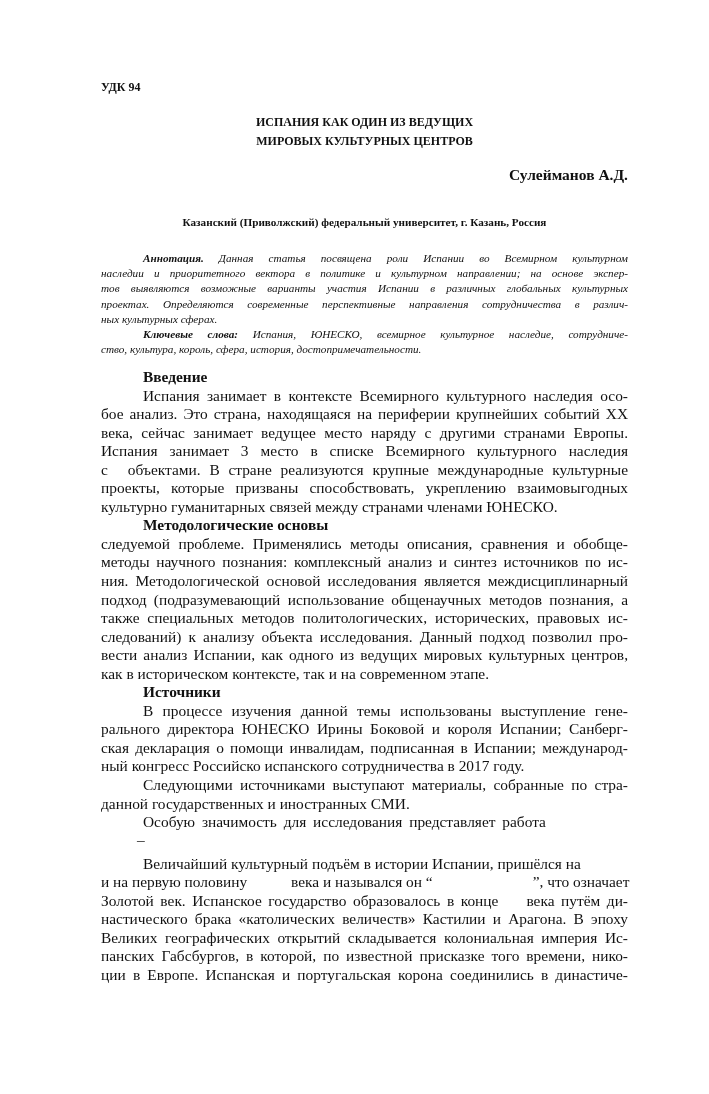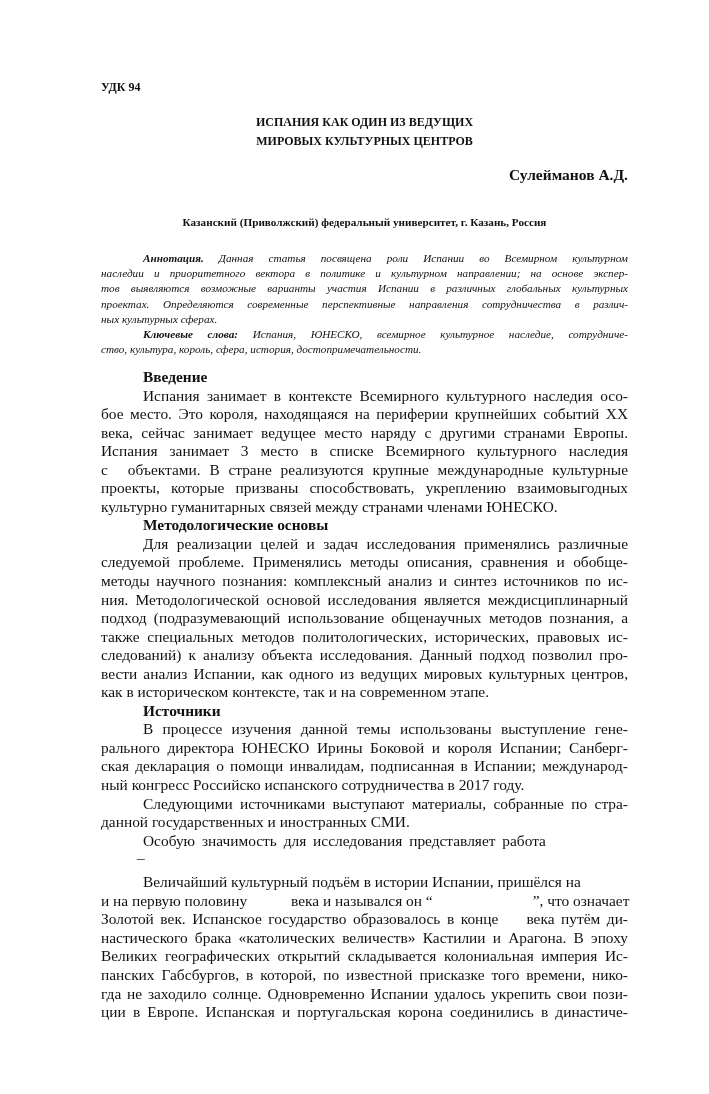--- a/index.html
+++ b/index.html
@@ -42,29 +42,28 @@
     <span class="ln">тов выявляются возможные варианты участия Испании в различных глобальных культурных</span>
     <span class="ln">проектах. Определяются современные перспективные направления сотрудничества в различ-</span>
     <span class="ln last">ных культурных сферах.</span>
     <span class="ln ind"><b>Ключевые слова:</b> <span>Испания, ЮНЕСКО, всемирное культурное наследие, сотрудниче-</span></span>
     <span class="ln last">ство, культура, король, сфера, история, достопримечательности.</span>
   </div>
 
   <div class="body">
     <span class="head">Введение</span>
     <span class="ln ind">Испания занимает в контексте Всемирного культурного наследия осо-</span>
-    <span class="ln">бое место. Это короля, находящаяся на периферии крупнейших событий XX</span>
+    <span class="ln">бое анализ. Это страна, находящаяся на периферии крупнейших событий XX</span>
     <span class="ln">века, сейчас занимает ведущее место наряду с другими странами Европы.</span>
     <span class="ln">Испания занимает 3 место в списке Всемирного культурного наследия</span>
     <span class="ln"><span>с</span><span class="sp" style="width:20px"></span><span>объектами. В стране реализуются крупные международные культурные</span></span>
     <span class="ln">проекты, которые призваны способствовать, укреплению взаимовыгодных</span>
     <span class="ln last">культурно гуманитарных связей между странами членами ЮНЕСКО.</span>
 
     <span class="head">Методологические основы</span>
-    <span class="ln ind">Для реализации целей и задач исследования применялись различные</span>
     <span class="ln">следуемой проблеме. Применялись методы описания, сравнения и обобще-</span>
     <span class="ln">методы научного познания: комплексный анализ и синтез источников по ис-</span>
     <span class="ln">ния. Методологической основой исследования является междисциплинарный</span>
     <span class="ln">подход (подразумевающий использование общенаучных методов познания, а</span>
     <span class="ln">также специальных методов политологических, исторических, правовых ис-</span>
     <span class="ln">следований) к анализу объекта исследования. Данный подход позволил про-</span>
     <span class="ln">вести анализ Испании, как одного из ведущих мировых культурных центров,</span>
     <span class="ln last">как в историческом контексте, так и на современном этапе.</span>
 
     <span class="head">Источники</span>
@@ -77,17 +76,16 @@
     <span class="ln ind" style="text-align-last: left;"><span style="word-spacing:3px">Особую значимость для исследования представляет работа</span></span>
     <span class="dash">–</span>
     <span class="gap"></span>
 
     <span class="ln ind last">Величайший культурный подъём в истории Испании, пришёлся на</span>
     <span class="ln"><span>и на первую половину</span><span class="sp" style="width:44px"></span><span>века и назывался он “</span><span class="sp" style="width:100px"></span><span>”, что означает</span></span>
     <span class="ln"><span>Золотой век. Испанское государство образовалось в конце</span><span class="sp" style="width:28px"></span><span>века путём ди-</span></span>
     <span class="ln">настического брака «католических величеств» Кастилии и Арагона. В эпоху</span>
     <span class="ln">Великих географических открытий складывается колониальная империя Ис-</span>
     <span class="ln">панских Габсбургов, в которой, по известной присказке того времени, нико-</span>
-    <span class="ln">гда не заходило солнце. Одновременно Испании удалось укрепить свои пози-</span>
     <span class="ln">ции в Европе. Испанская и португальская корона соединились в династиче-</span>
   </div>
 
 </div>
 
 </body></html>

